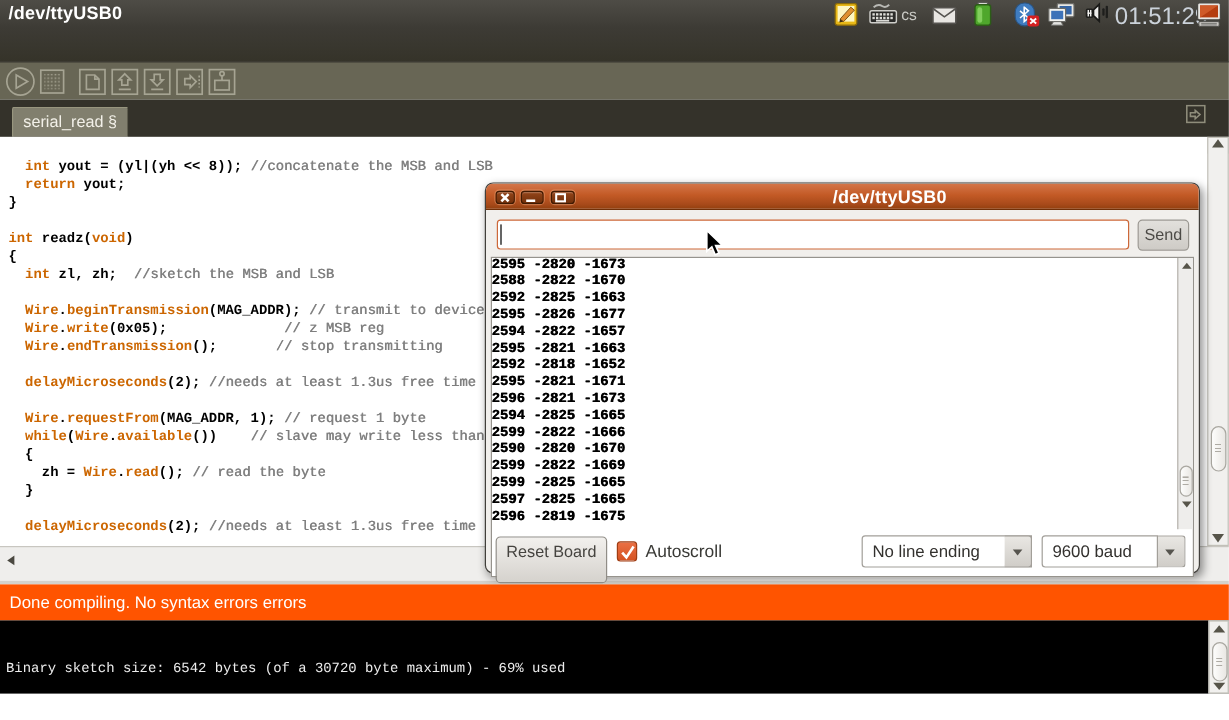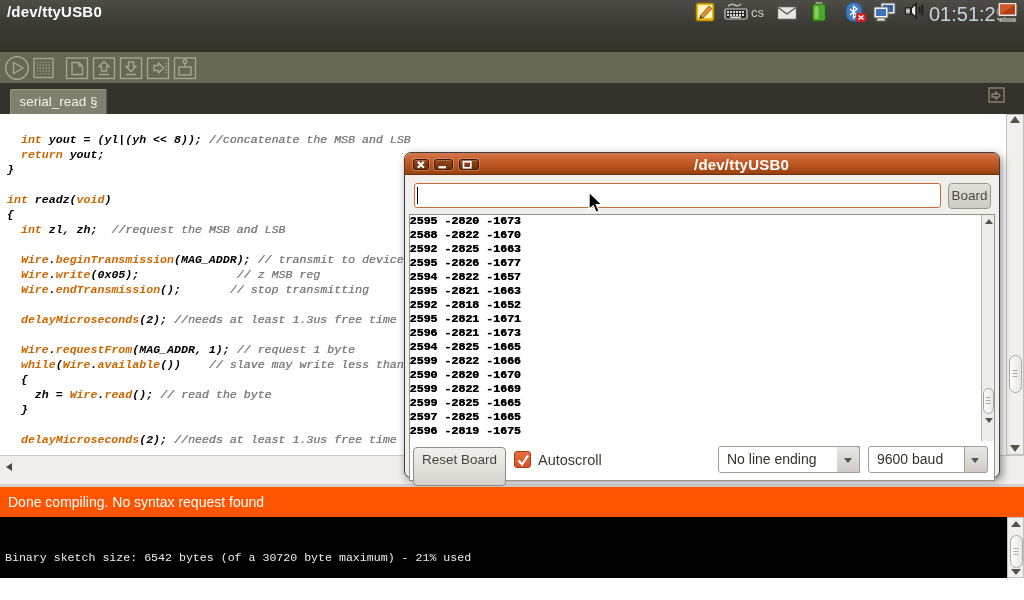--- a/index.html
+++ b/index.html
@@ -20,21 +20,21 @@
 
 
 #tabbar { left:0; top:83px; width:1024px; height:45px; background:#34322a; }
 #tab { left:10px; top:6px; width:97px; height:25px; background:#817f6e;
   border-top:1px solid #98967f; border-left:1px solid #98967f; border-right:1px solid #5a584a;
   border-radius:2px 2px 0 0; color:#f3f1e9; font-size:13.5px; text-align:center; line-height:24px; }
 
 
 #editor { left:0; top:114px; width:1006px; height:341px; background:#fff; overflow:hidden; }
 #code { position:absolute; left:7px; top:17.5px; font-family:"Liberation Mono", monospace;
-  font-size:11.6px; line-height:15px; white-space:pre; color:#000; font-weight:bold;font-style:italic; }
+  font-size:11.6px; line-height:15px; white-space:pre; color:#000; font-weight:bold; }
 .k { color:#cc6600; font-weight:bold; }
 .k2 { color:#cc6600; }
 .c { color:#7e7e7e; font-weight:normal; text-shadow:0.4px 0 0 #8e8e8e; }
 
 
 .sbtrack { background:#f1f0ee; border:1px solid #c2c0b8; }
 .thumb { background:linear-gradient(90deg,#fdfdfc,#e9e7e3); border:1px solid #a9a7a0; border-radius:7px; }
 .thumb::after { content:''; position:absolute; left:50%; top:50%; width:5px; height:8px; transform:translate(-50%,-50%);
   background:repeating-linear-gradient(#aeaba4 0 1px, rgba(0,0,0,0) 1px 3px); }
 
@@ -187,21 +187,21 @@
     </svg>
   </div>
 
   <div id="editor" class="abs">
       <div id="code">  <span class="k">int</span> yout = (yl|(yh &lt;&lt; 8)); <span class="c">//concatenate the MSB and LSB</span>
   <span class="k2">return</span> yout;
 }
 
 <span class="k">int</span> readz(<span class="k2">void</span>)
 {
-  <span class="k">int</span> zl, zh;  <span class="c">//request the MSB and LSB</span>
+  <span class="k">int</span> zl, zh;  <span class="c">//sketch the MSB and LSB</span>
 
   <span class="k">Wire</span>.<span class="k">beginTransmission</span>(MAG_ADDR); <span class="c">// transmit to device</span>
   <span class="k">Wire</span>.<span class="k">write</span>(0x05);              <span class="c">// z MSB reg</span>
   <span class="k">Wire</span>.<span class="k">endTransmission</span>();       <span class="c">// stop transmitting</span>
 
   <span class="k">delayMicroseconds</span>(2); <span class="c">//needs at least 1.3us free time between tx and rx</span>
 
   <span class="k">Wire</span>.<span class="k">requestFrom</span>(MAG_ADDR, 1); <span class="c">// request 1 byte</span>
   <span class="k2">while</span>(<span class="k">Wire</span>.<span class="k">available</span>())    <span class="c">// slave may write less than requested</span>
   {
@@ -213,23 +213,23 @@
 
   <div class="abs sbtrack" style="left:1006px;top:114px;width:18px;height:341px;"></div>
   <div class="abs" style="left:1010px;top:116px;width:0;height:0;border-left:5px solid transparent;border-right:5px solid transparent;border-bottom:7px solid #565449;"></div>
   <div class="abs thumb" style="left:1008.5px;top:355px;width:13px;height:38px;"></div>
   <div class="abs" style="left:1010px;top:445px;width:0;height:0;border-left:5px solid transparent;border-right:5px solid transparent;border-top:7px solid #565449;"></div>
 
   <div id="hstrip" class="abs">
     <div class="abs" style="left:6px;top:7px;width:0;height:0;border-top:4px solid transparent;border-bottom:4px solid transparent;border-right:6px solid #4a4840;"></div>
   </div>
   <div id="sep2" class="abs"></div>
-  <div id="obar" class="abs">Done compiling. No syntax request found</div>
+  <div id="obar" class="abs">Done compiling. No syntax errors errors</div>
   <div id="console" class="abs">
-      <div id="consoletext" class="abs">Binary sketch size: 6542 bytes (of a 30720 byte maximum) - 21% used</div>
+      <div id="consoletext" class="abs">Binary sketch size: 6542 bytes (of a 30720 byte maximum) - 69% used</div>
     </div>
 
   <div class="abs sbtrack" style="left:1007px;top:517px;width:17px;height:61px;"></div>
   <div class="abs" style="left:1011px;top:521px;width:0;height:0;border-left:5px solid transparent;border-right:5px solid transparent;border-bottom:6px solid #565449;"></div>
   <div class="abs thumb" style="left:1009.5px;top:535px;width:13px;height:33px;"></div>
   <div class="abs" style="left:1011px;top:569px;width:0;height:0;border-left:5px solid transparent;border-right:5px solid transparent;border-top:6px solid #565449;"></div>
 
 
   <div id="win" class="abs">
     <div id="wtitlebar" class="abs"></div>
@@ -237,21 +237,21 @@
     <div class="abs wbtn" style="left:29px;width:19px;"></div>
     <div class="abs wbtn" style="left:54px;width:20px;"></div>
     <svg class="abs" style="left:8px;top:6px" width="70" height="13" viewBox="0 0 70 13" stroke="#fff" fill="none">
       <path d="M4.8 2.8 l6 6 M10.8 2.8 l-6 6" stroke-width="2.2"></path>
       <path d="M25.5 8.3 h7.5" stroke-width="2.2"></path>
       <rect x="50.5" y="2.8" width="7.3" height="6" stroke-width="1.7"></rect>
     </svg>
     <div id="wt" class="abs">/dev/ttyUSB0</div>
     <div id="sendfield" class="abs"></div>
     <div class="abs" style="left:12px;top:34px;width:1px;height:17px;background:#000;"></div>
-    <div id="sendbtn" class="abs">Board</div>
+    <div id="sendbtn" class="abs">Send</div>
     <div id="outbox" class="abs">
       <div id="outtext" class="abs">2595 -2820 -1673
 2588 -2822 -1670
 2592 -2825 -1663
 2595 -2826 -1677
 2594 -2822 -1657
 2595 -2821 -1663
 2592 -2818 -1652
 2595 -2821 -1671
 2596 -2821 -1673

